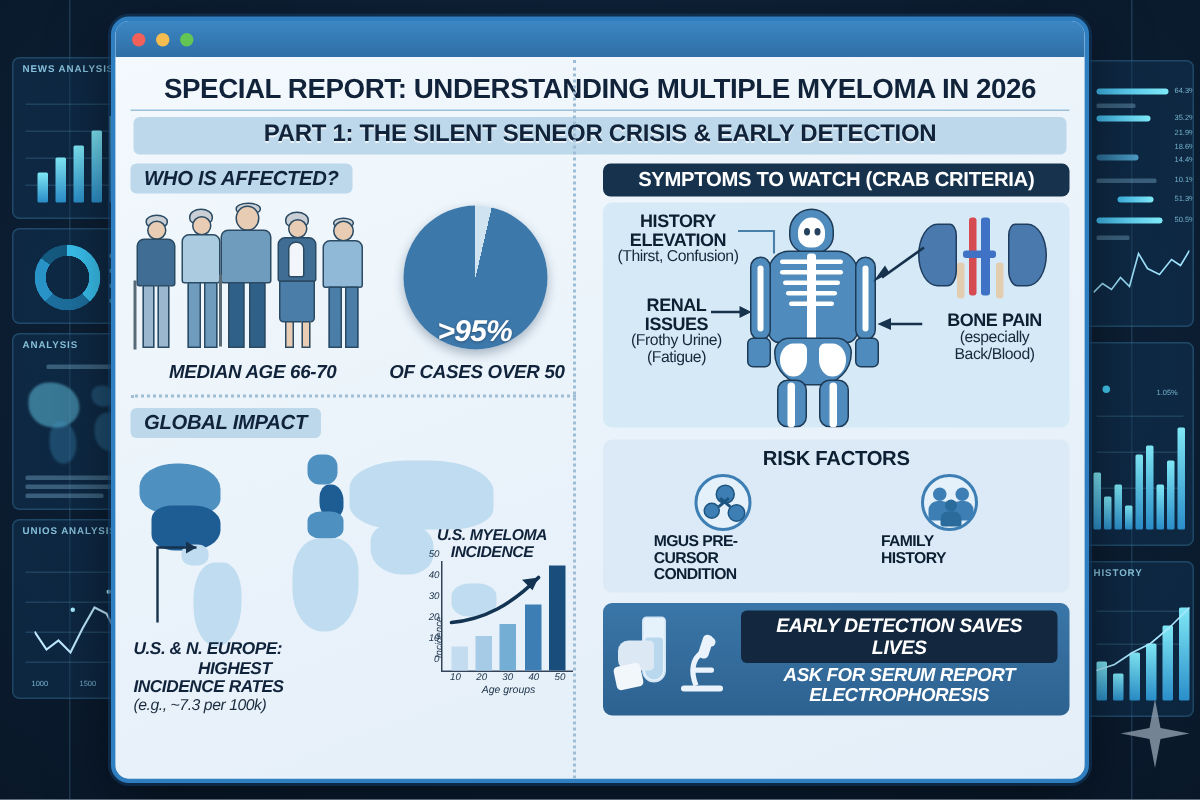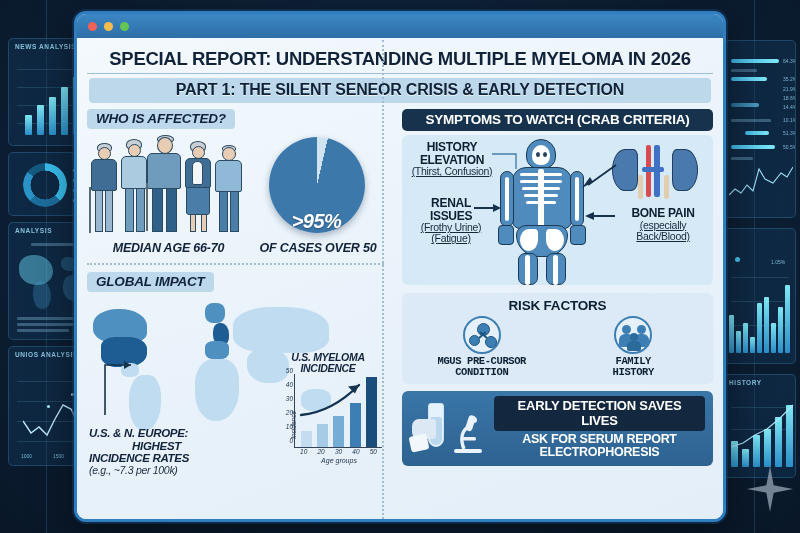--- a/index.html
+++ b/index.html
@@ -139,43 +139,43 @@
     margin-top: 9px; }
 
   
   .navbar-head { background: #16324d; color: #fff; text-align: center;
     font-size: 13.5px; font-weight: bold; border-radius: 5px; padding: 3px 6px 4px;
     letter-spacing: -.2px; }
   .sympbox { position: relative; height: 150px; margin-top: 4px;
     background: #d6e9f6; border-radius: 6px; overflow: hidden; }
   .lbl-b { font-size: 12px; font-weight: bold; color: #0d2033; line-height: 1.02;
     letter-spacing: -.3px; }
-  .lbl-s { font-size: 10.5px; color: #16293c; letter-spacing: -.3px; line-height: 1.1; text-decoration: underline; }
+  .lbl-s { font-size: 10.5px; color: #16293c; letter-spacing: -.3px; line-height: 1.1; }
   .skel { position: absolute; left: 96px; top: 4px; width: 88px; height: 146px; }
   .body-sil { position: absolute; background: #4f8cbd; border: 1.3px solid #1d3a56; }
   .bone { position: absolute; background: #fff; border-radius: 2px; }
   .kid { position: absolute; }
   .kidney { position: absolute; width: 26px; height: 42px; background: #4a79ad;
     border: 1.4px solid #1f3d5e; }
   .vessel { position: absolute; border-radius: 2px; }
 
   .riskbox { margin-top: 8px; background: #dbeaf6; border-radius: 6px;
     padding: 5px 4px 6px; }
   .risk-title { text-align: center; font-size: 13.5px; font-weight: bold;
     color: #0d2033; letter-spacing: -.2px; }
   .risks { display: flex; justify-content: space-around; margin-top: 3px; }
-  .risk { width: 92px; text-align: center; font-family: Liberation Mono, monospace; }
+  .risk { width: 92px; text-align: left; }
   .ricon { width: 38px; height: 38px; border-radius: 50%; border: 2px solid #3d7fb4;
     margin: 0 auto 2px; position: relative; background: #e5f1fa; }
   .rlabel { font-size: 10.5px; font-weight: bold; color: #0d2033; line-height: 1.05;
     letter-spacing: -.4px; }
 
   .bottombar { margin-top: 7px; background: linear-gradient(180deg,#3a76a8,#2d6290);
-    border-radius: 6px; padding: 5px 8px 7px; display: flex; align-items: flex-end;
-    gap: 6px; }
+    border-radius: 6px; padding: 5px 8px 7px; display: flex; align-items: center;
+    gap: 6px; font-style: italic; }
   .bb-icons { width: 78px; height: 56px; position: relative; flex: none; }
   .bb-text { flex: 1; text-align: center; }
   .bb-pill { background: #13273e; color: #fff; font-size: 13px; font-weight: bold;
     border-radius: 4px; padding: 2px 6px 3px; display: inline-block;
     letter-spacing: -.2px; margin-bottom: 2px; }
   .bb-main { color: #fff; font-size: 12.5px; font-weight: bold; line-height: 1.04;
     letter-spacing: -.3px; }
   .bb-sub { color: #dbe9f5; font-size: 10.5px; letter-spacing: -.3px; }
 </style>
 </head>

